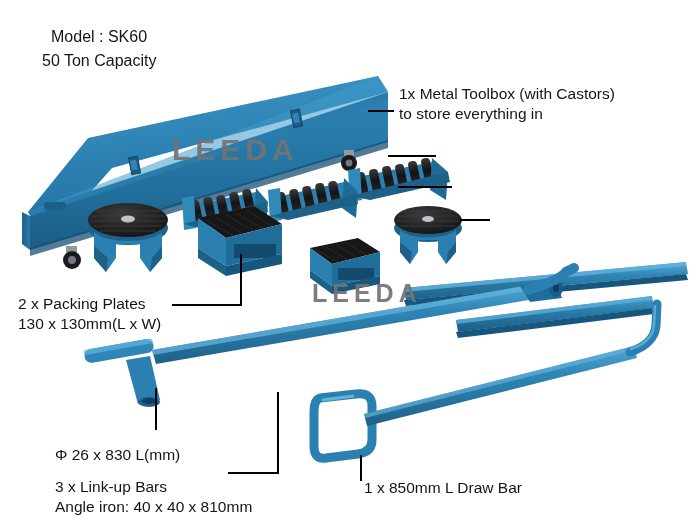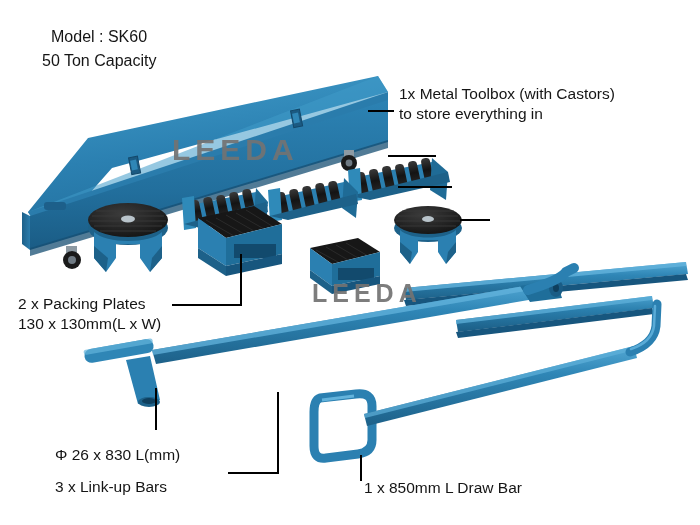--- a/index.html
+++ b/index.html
@@ -283,16 +283,17 @@
 
 
 
 
   <div class="lbl" style="left:18px;top:294px;">2 x Packing Plates</div>
   <div class="lbl" style="left:18px;top:314px;">130 x 130mm(L x W)</div>
 
   <div class="lbl" style="left:55px;top:445px;">Φ 26 x 830 L(mm)</div>
 
   <div class="lbl" style="left:55px;top:477px;">3 x Link-up Bars</div>
+  <div class="lbl" style="left:55px;top:497px;">Angle iron: 40 x 40 x 810mm</div>
 
   <div class="lbl" style="left:336px;top:478px;margin-left:28px;">1 x 850mm L Draw Bar</div>
 
 </div>
 
 </body></html>

